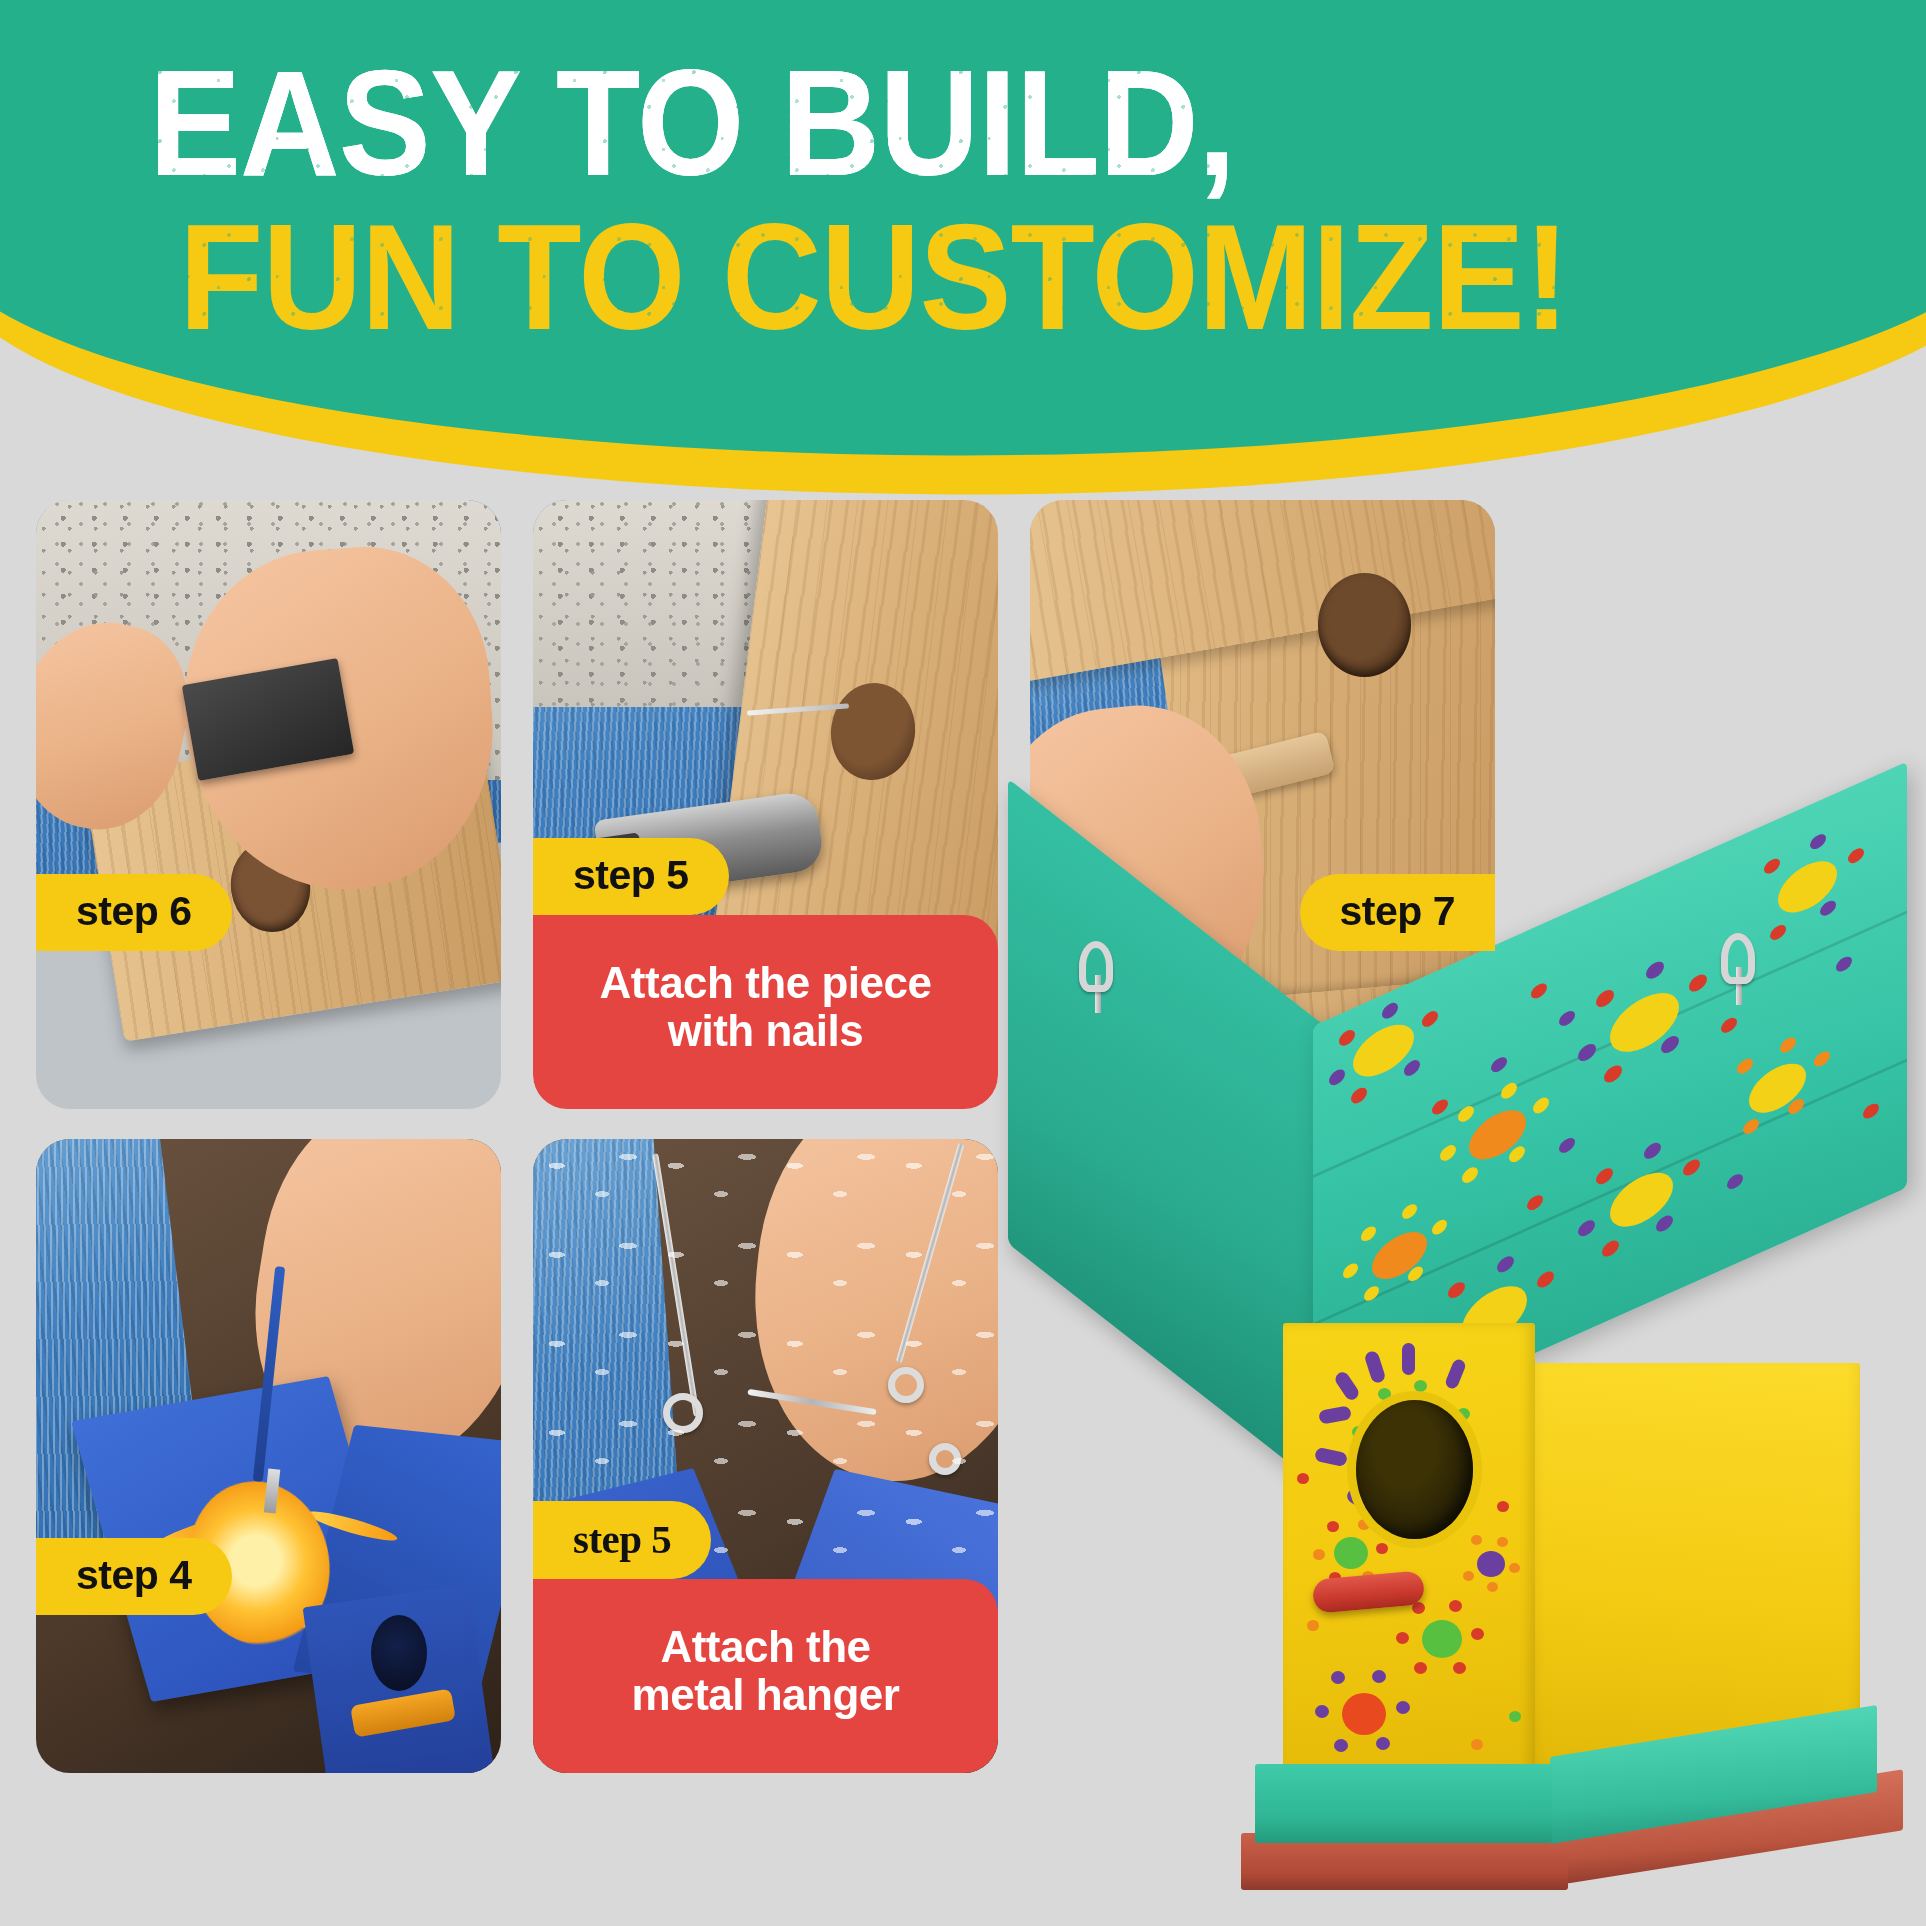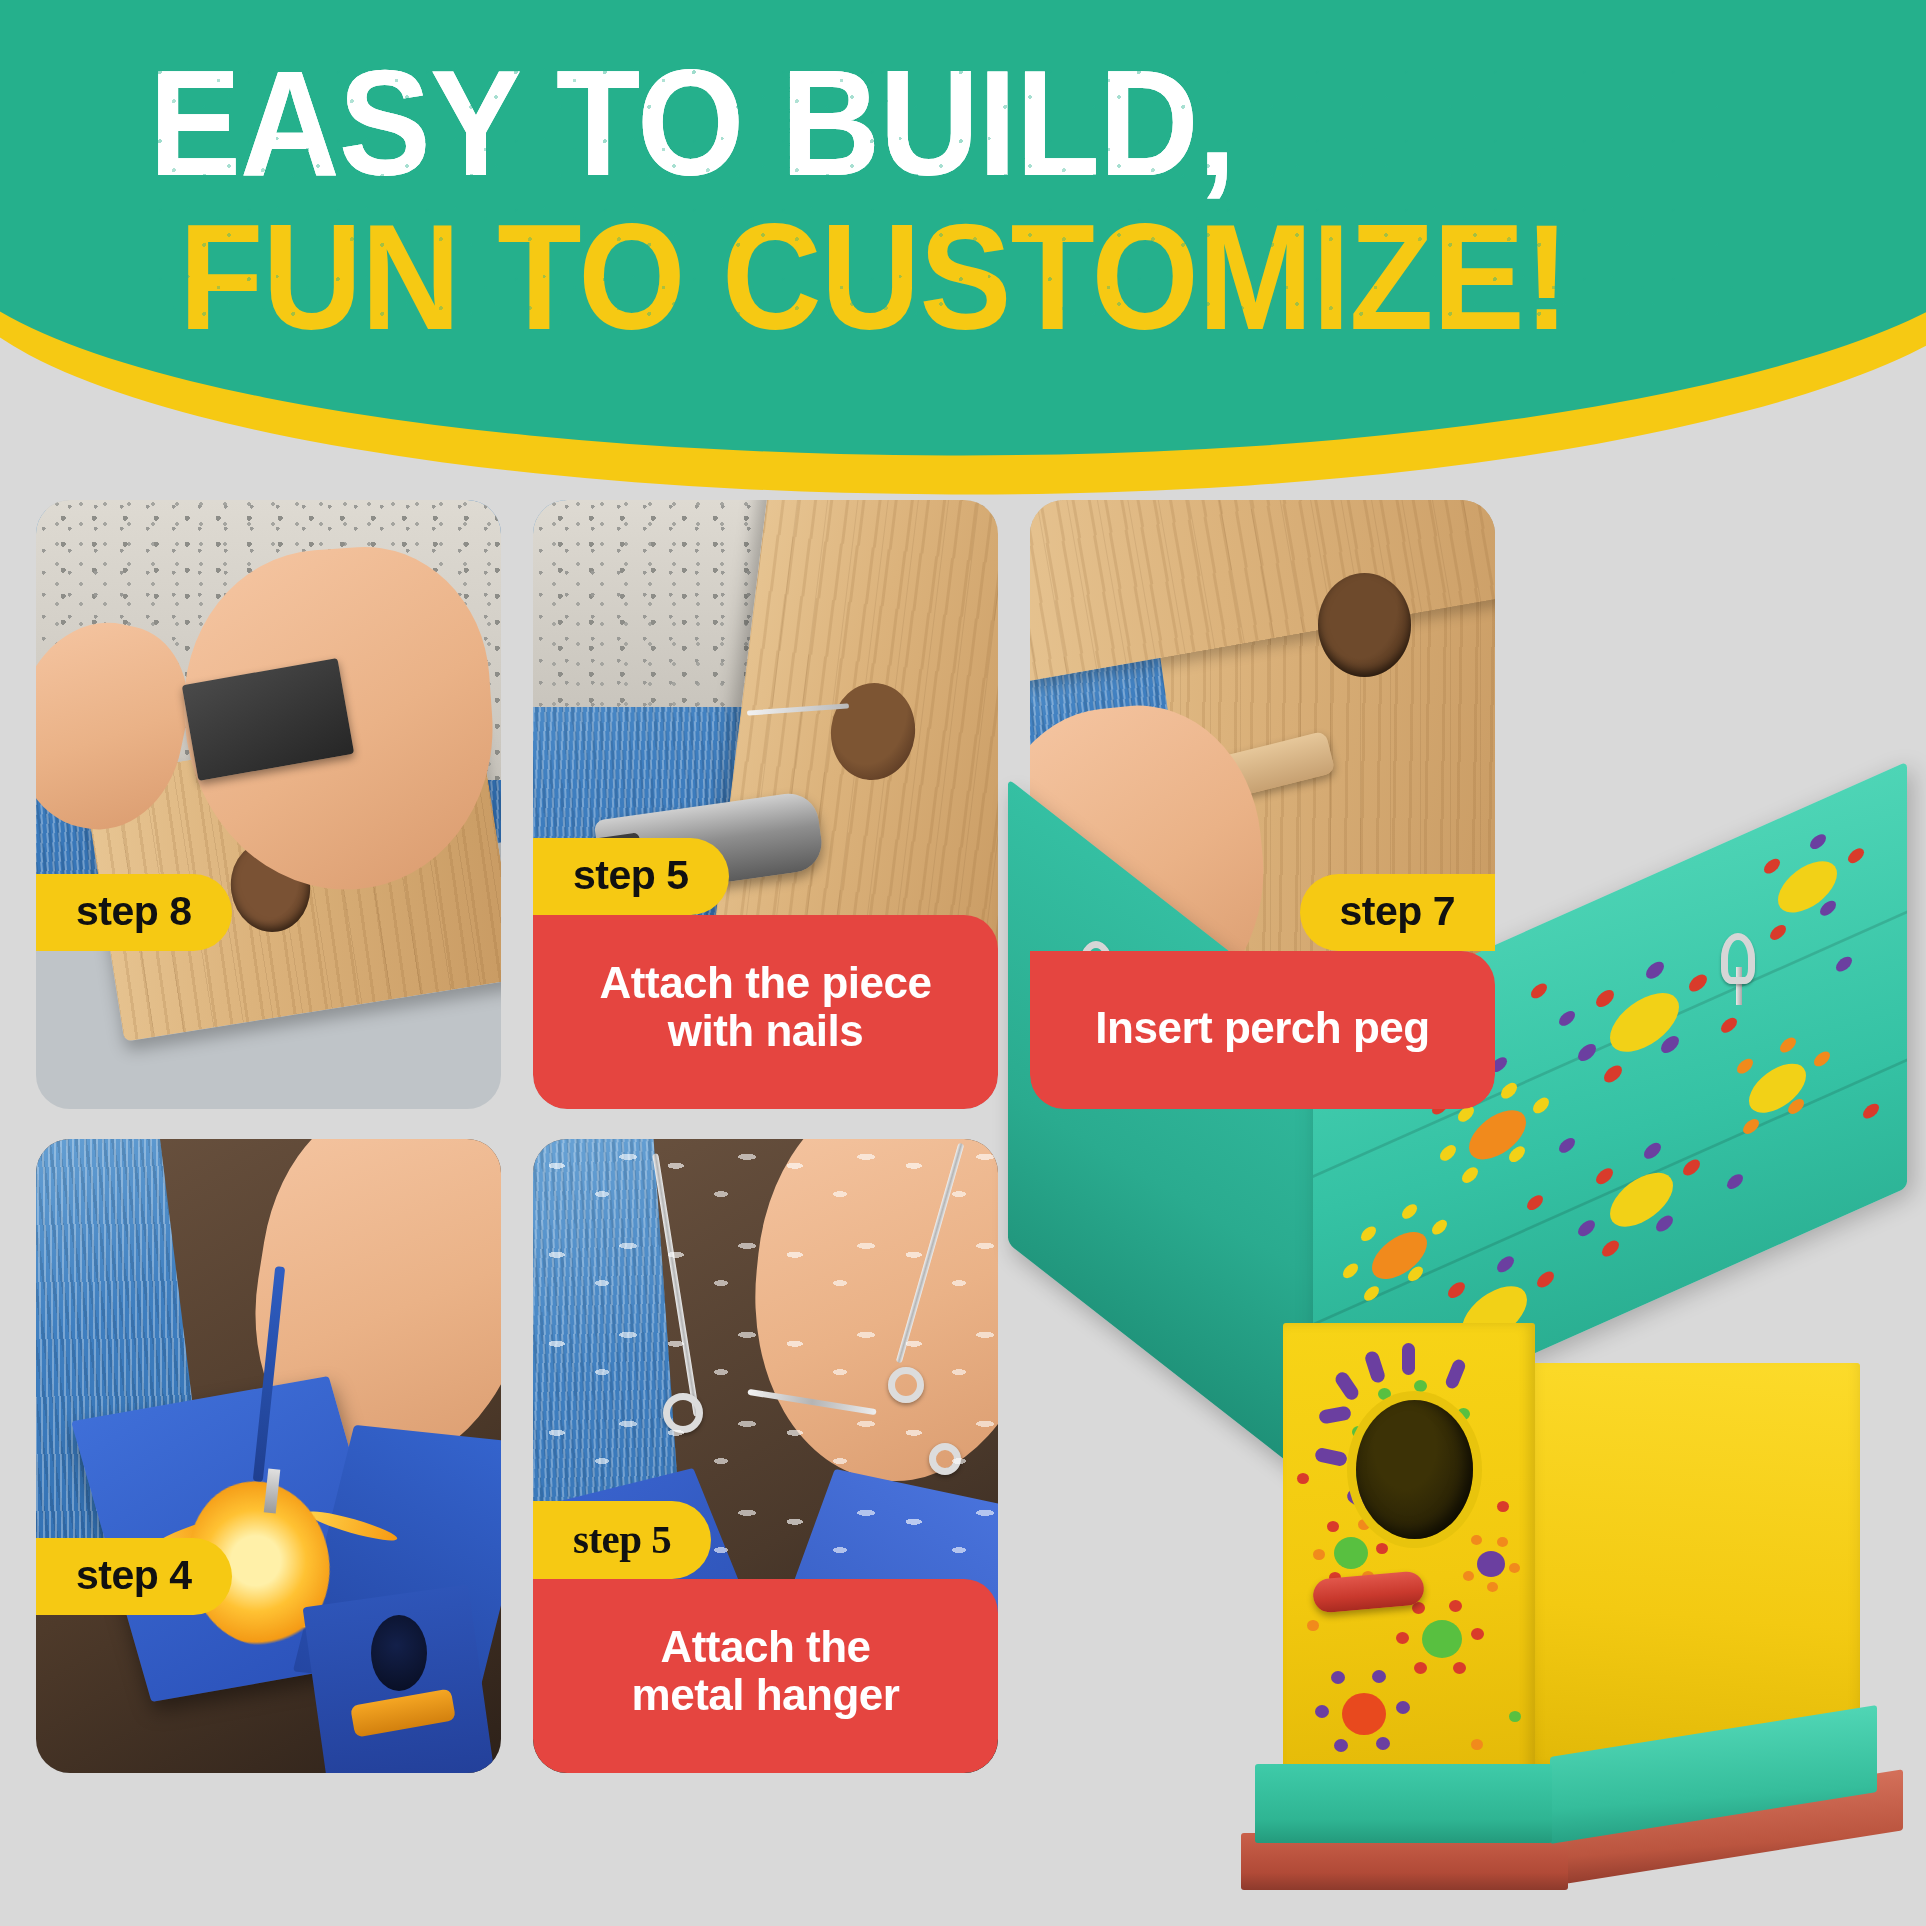--- a/index.html
+++ b/index.html
@@ -538,21 +538,21 @@
       <div class="card">
         <div class="photo">
           <div class="ph denim s1-blue"></div>
           <div class="ph counter s1-counter"></div>
           <div class="wood s1-board"></div>
           <div class="s1-hole"></div>
           <div class="skin s1-arm"></div>
           <div class="skin s1-hand"></div>
           <div class="s1-paper"></div>
         </div>
-        <div class="step-pill left" style="bottom:158px;">step 8</div>
+        <div class="step-pill left" style="bottom:158px;">step 6</div>
       </div>
 
       <div class="card">
         <div class="photo">
           <div class="ph denim s2-blue"></div>
           <div class="ph counter s2-counter"></div>
           <div class="wood s2-wall"></div>
           <div class="s2-hole"></div>
           <div class="s2-nail"></div>
           <div class="s2-hammer"></div>
@@ -567,23 +567,20 @@
 
       <div class="card">
         <div class="photo">
           <div class="ph wood s3-wood"></div>
           <div class="ph denim s3-blue"></div>
           <div class="wood s3-roof"></div>
           <div class="s3-hole"></div>
           <div class="s3-peg"></div>
           <div class="skin s3-hand"></div>
           <div class="wood s3-ledge"></div>
-        </div>
-        <div class="caption-bar">
-          <div class="caption-text">Insert perch peg</div>
         </div>
         <div class="step-pill right" style="bottom:158px;">step 7</div>
       </div>
     </div>
 
     <div class="row">
 
       <div class="card tall">
         <div class="photo">
           <div class="s4-bg"></div>

